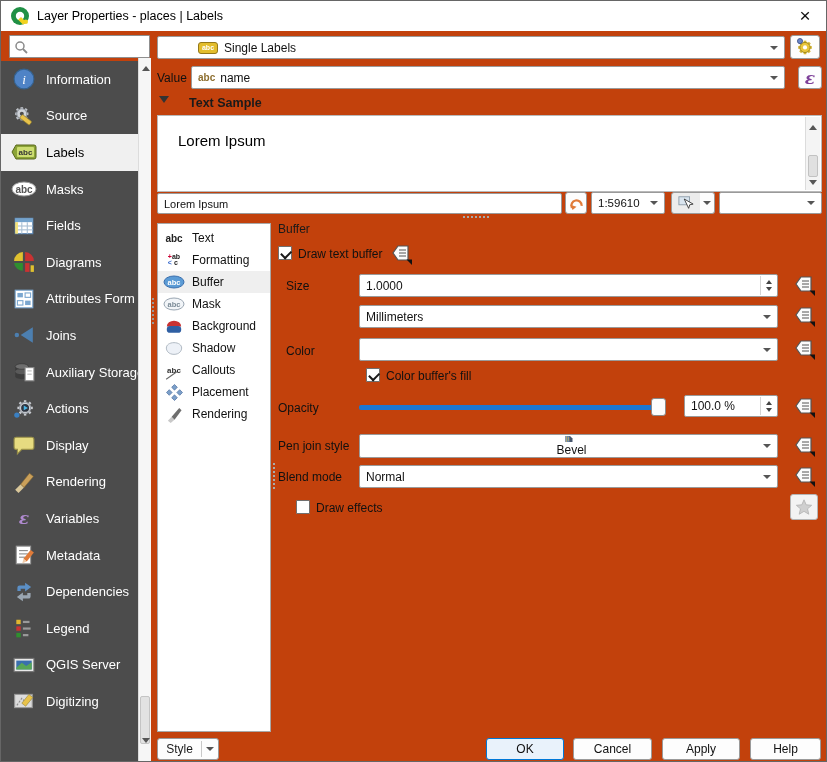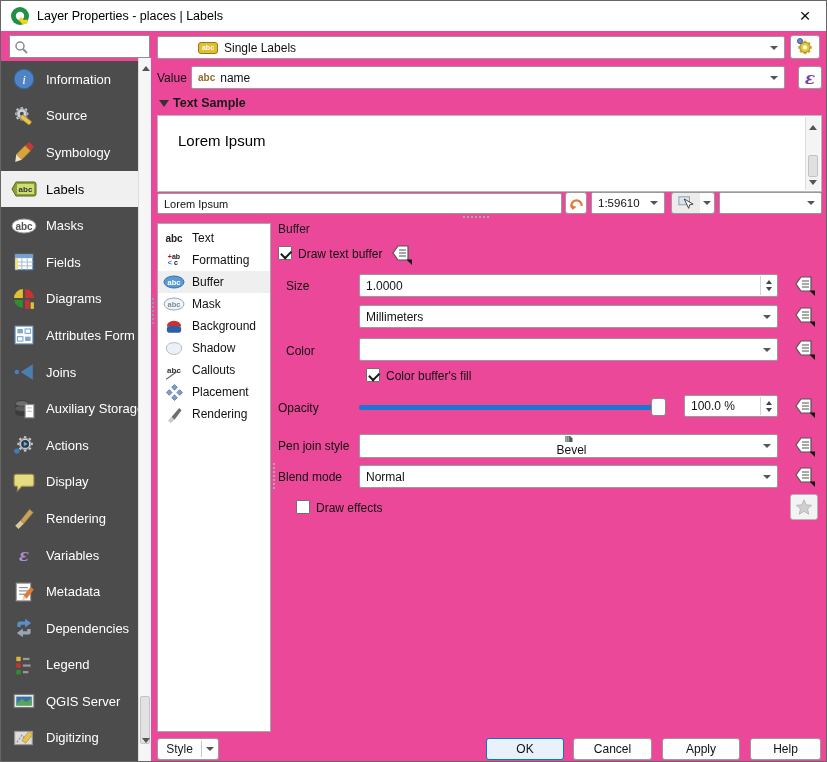--- a/index.html
+++ b/index.html
@@ -1,18 +1,18 @@
 <!DOCTYPE html>
 <html><head>
 <meta charset="utf-8">
 <style>
   * { margin:0; padding:0; box-sizing:border-box; }
   html,body { width:827px; height:762px; }
   body { font-family:"Liberation Sans", sans-serif; font-size:12px; color:#1a1a1a; background:#fff; }
-  #win { position:relative; width:827px; height:762px; background:#ec4899; border:1px solid #666; overflow:hidden; }
+  #win { position:relative; width:827px; height:762px; background:#c2410c; border:1px solid #666; overflow:hidden; }
 
   
   .titlebar { position:absolute; left:0; top:0; width:100%; height:30px; background:#fff; }
   .titlebar .logo { position:absolute; left:9px; top:5px; width:20px; height:20px; }
   .titlebar .title { position:absolute; left:36px; top:8px; font-size:12.5px; color:#000; }
   .close-x { position:absolute; right:10px; top:4px; width:22px; height:22px; font-size:19px; line-height:22px; text-align:center; color:#111; cursor:default; }
 
   
   .search { position:absolute; left:8px; top:34px; width:141px; height:23px; background:#fff; border:1px solid #8f8f8f; border-radius:1px; }
   .search svg { position:absolute; left:4px; top:4px; }
@@ -49,21 +49,21 @@
 
   
   .mode-combo { left:156px; top:35px; width:628px; height:23px;padding-left:40px; }
   .gear-btn { position:absolute; left:789px; top:34px; width:30px; height:24px; background:#fdfdfd; border:1px solid #9a9a9a; border-radius:3px; display:flex; align-items:center; justify-content:center; }
   .value-combo { left:190px; top:65px; width:594px; height:23px; }
   .eps-btn { position:absolute; left:797px; top:65px; width:24px; height:23px; background:#fdfdfd; border:1px solid #9a9a9a; border-radius:3px; display:flex; align-items:center; justify-content:center; }
   .abc-tag { display:inline-flex; align-items:center; justify-content:center; width:20px; height:12px; background:#e3bd2c; border:1px solid #94781a; border-radius:3px; color:#fff; font-size:7px; font-weight:bold; margin-right:6px; }
   .abc-field { color:#8d6e2f; font-weight:bold; font-size:10px; margin-right:5px; }
 
   
-  .section-head { position:absolute; left:158px; top:95px; display:flex; align-items:center; gap:4px; }
+  .section-head { position:absolute; left:158px; top:95px; display:flex; gap:20px; }
   .section-head .tri { width:0;height:0;border-left:5px solid transparent;border-right:5px solid transparent;border-top:7px solid #333; }
   .section-head b { font-size:12.5px; }
   .sample-box { position:absolute; left:156px; top:114px; width:665px; height:77px; background:#fff; border:1px solid #b9b9b9; }
   .sample-text { position:absolute; left:20px; top:16px; font-size:15px; color:#000; }
   .vscroll { position:absolute; right:1px; top:1px; width:15px; bottom:1px; background:#f4f4f4; border-left:1px solid #dcdcdc; }
   .vscroll .up { position:absolute; top:2px; left:0; width:14px; text-align:center; }
   .vscroll .dn { position:absolute; bottom:2px; left:0; width:14px; text-align:center; }
   .vscroll .thumb { position:absolute; left:1.5px; width:10px; background:#e0e0e0; border:1px solid #c2c2c2; border-radius:2px; }
 
   .sample-input { left:156px; top:192px; width:405px; height:21px; font-size:11px; }
@@ -149,30 +149,20 @@
               <line x1="3.5" y1="3.5" x2="12.5" y2="12.5"></line>
               <line x1="12.5" y1="3.5" x2="3.5" y2="12.5"></line>
             </g>
             <circle cx="8" cy="8" r="4.6" fill="#cfd3d9" stroke="#8f959c"></circle>
             <circle cx="8" cy="8" r="1.8" fill="#4c4c4c"></circle>
             <rect x="8.5" y="8.5" width="11" height="4" rx="1" transform="rotate(38 8.5 8.5)" fill="#e8c24a" stroke="#8a7a30" stroke-width="0.6"></rect>
           </svg>
         </span>
       <span class="sb-label">Source</span>
     </div>
-    <div class="sb-item">
-      <span class="sb-ic">
-          <svg width="22" height="22" viewBox="0 0 20 20">
-            <path d="M11 4 L16 9 L19 5 L15 1 Z" fill="#c23b3b"></path>
-            <path d="M3 12 L11 4 L16 9 L8 17 Z" fill="#d8a33c" stroke="#8a6a20" stroke-width="0.5"></path>
-            <path d="M3 12 L8 17 L2 19 Z" fill="#efe3c2"></path>
-          </svg>
-        </span>
-      <span class="sb-label">Symbology</span>
-    </div>
     <div class="sb-item sel">
       <span class="sb-ic">
           <svg width="26" height="16" viewBox="0 0 26 16">
             <path d="M5 1 H23 a2 2 0 0 1 2 2 v10 a2 2 0 0 1 -2 2 H5 L1 8 Z" fill="#8ca437" stroke="#58671c"></path>
             <rect x="6" y="3" width="17" height="10" rx="1" fill="#cddd71"></rect>
             <text x="14.5" y="11" font-size="8" font-weight="bold" text-anchor="middle" fill="#333">abc</text>
           </svg>
         </span>
       <span class="sb-label">Labels</span>
     </div>

